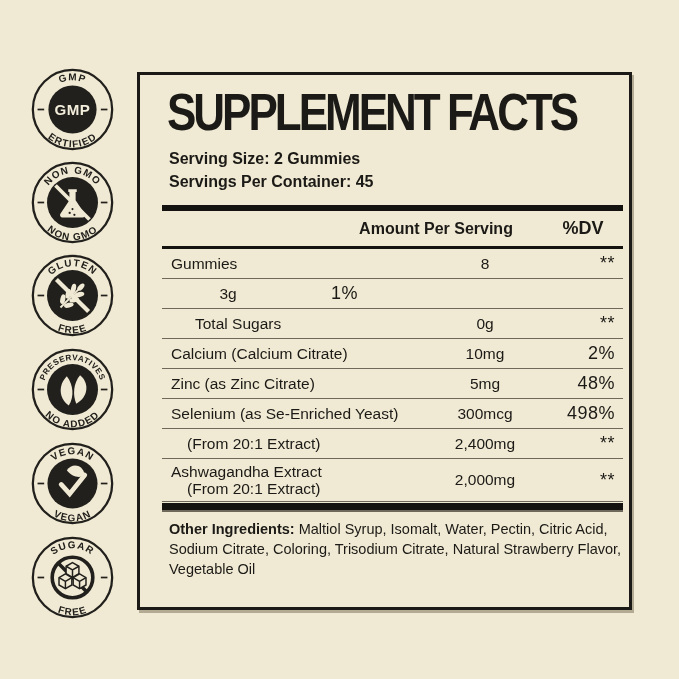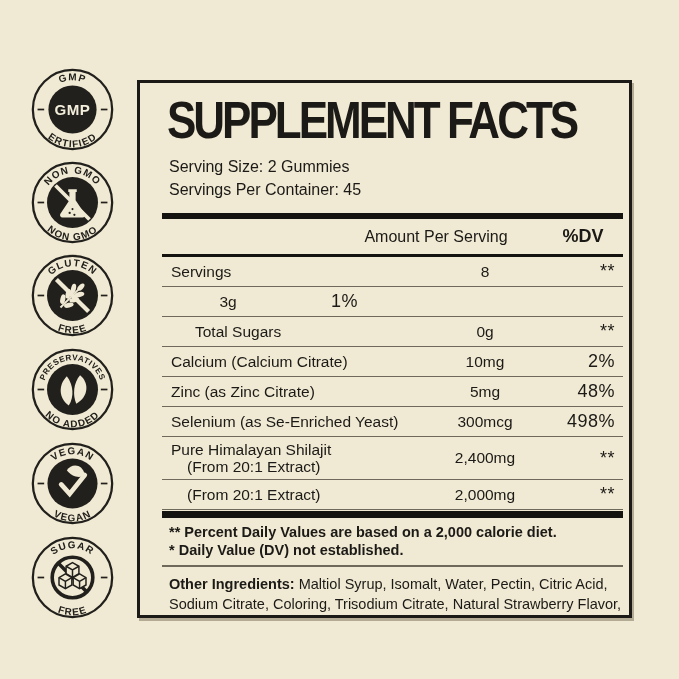--- a/index.html
+++ b/index.html
@@ -20,40 +20,40 @@
            letter-spacing:1.2px; fill:#21201c; }
   .arc-sm{ font-size:8.6px; letter-spacing:0.6px; }
   .gmp-center { font-family:"Liberation Sans",sans-serif; font-size:16px; font-weight:bold;
            fill:#f3eddb; letter-spacing:0.5px; }
   .cream-stroke { stroke:#f0e9d3; }
   .cream-fill   { fill:#f0e9d3; }
   .ink-stroke   { stroke:#21201c; }
 
   
   .panel {
-    position:absolute; left:137px; top:80px;
+    position:absolute; left:137px; top:72px;
     width:489px; height:532px;
     border:3px solid #1b1a16; background:#f0e9d3;
     box-shadow:2px 3px 0 rgba(105,96,72,.45);
     overflow:hidden;
   }
   .title {
     margin:8px 0 0 27px; height:58px;
     font-size:44px; font-weight:bold; letter-spacing:-3px; line-height:50px;
     transform:scaleY(1.18); transform-origin:left top; white-space:nowrap;
   }
-  .serving { margin:6px 0 0 29px; font-size:16px; font-weight:normal; line-height:23px; }
+  .serving { margin:6px 0 0 29px; font-size:16px; font-weight:bold; line-height:23px; }
 
   .inner { margin:12px 6px 0 22px; }
   .bar-thick { height:6px; background:#14130f; }
   .bar-thick2{ height:7px; background:#14130f; margin-top:1px; }
 
   .hdr { display:flex; align-items:center; height:35px; border-bottom:3px solid #14130f; }
   .hdr .sp { flex:1; }
-  .h-amt { width:230px; text-align:center; font-weight:normal; font-size:16px; }
+  .h-amt { width:230px; text-align:center; font-weight:bold; font-size:16px; }
   .h-dv  { width:64px;  text-align:center; padding-right:8px; font-weight:bold; font-size:18px; }
 
   .row { display:flex; align-items:center; padding:4px 0; border-bottom:1.5px solid #6e695b;
          min-height:19px; }
   .row:last-child { border-bottom:none; }
   .c-label { flex:1; padding-left:9px; font-size:15.5px; line-height:17px; }
   .ind1 .c-label { padding-left:23px; }
   .ind2 .c-label { padding-left:33px; }
   .c-label .l2 { display:block;margin-left:16px; }
   .c-amt { width:132px; text-align:center; font-size:15.5px; }
@@ -202,21 +202,21 @@
   <div class="inner">
     <div class="bar-thick"></div>
 
     <div class="hdr">
       <div class="sp"></div>
       <div class="h-amt">Amount Per Serving</div>
       <div class="h-dv">%DV</div>
     </div>
 
     <div class="row">
-      <div class="c-label">Servings</div>
+      <div class="c-label">Gummies</div>
       <div class="c-amt">8</div>
       <div class="c-dv">**</div>
     </div>
 
     <div class="row ind1">
       <div class="c-amt">3g</div>
       <div class="c-dv">1%</div>
     </div>
 
     <div class="row ind2">
@@ -238,41 +238,37 @@
     </div>
 
     <div class="row">
       <div class="c-label">Selenium (as Se-Enriched Yeast)</div>
       <div class="c-amt">300mcg</div>
       <div class="c-dv">498%</div>
     </div>
 
     <div class="row">
       <div class="c-label">
-        <span>Pure Himalayan Shilajit</span>
         <span class="l2">(From 20:1 Extract)</span>
       </div>
       <div class="c-amt">2,400mg</div>
       <div class="c-dv">**</div>
     </div>
 
     <div class="row">
       <div class="c-label">
+        <span>Ashwagandha Extract</span>
         <span class="l2">(From 20:1 Extract)</span>
       </div>
       <div class="c-amt">2,000mg</div>
       <div class="c-dv">**</div>
     </div>
 
     <div class="bar-thick2"></div>
 
-    <div class="footnotes">
-      <div>** Percent Daily Values are based on a 2,000 calorie diet.</div>
-      <div>* Daily Value (DV) not established.</div>
-    </div>
 
     <div class="sep-thin"></div>
 
     <div class="ingredients">
       <b>Other Ingredients:</b><span> Maltiol Syrup, Isomalt, Water, Pectin, Citric Acid, Sodium Citrate, Coloring, Trisodium Citrate, Natural Strawberry Flavor, Vegetable Oil</span>
     </div>
   </div>
 </div>
 
 </body></html>

